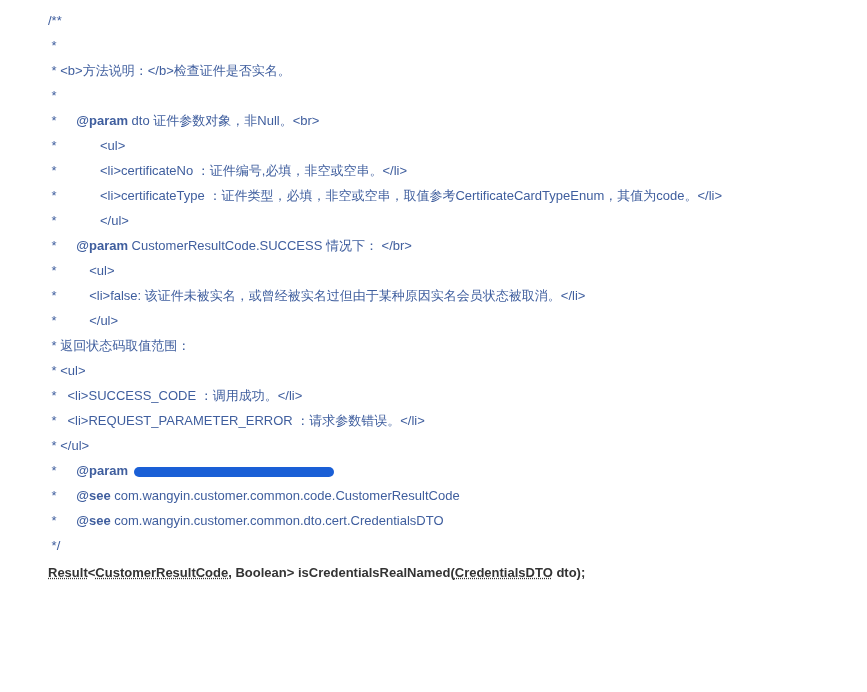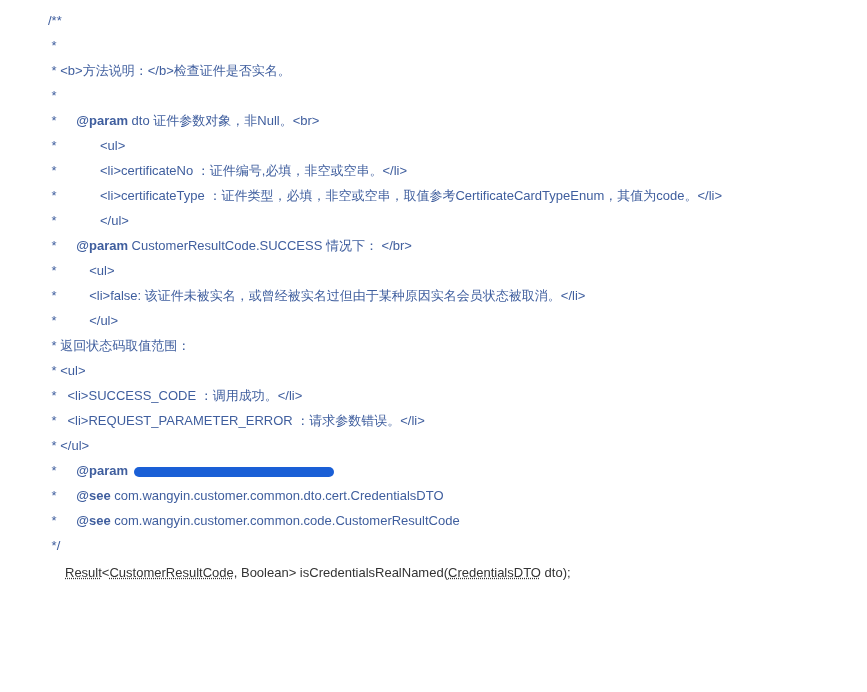--- a/index.html
+++ b/index.html
@@ -21,23 +21,24 @@
     .line {
       white-space: pre;
       color: #3f5e9e;
     }
     .tag {
       color: #3f5e9e;
       font-weight: bold;
       margin-left: 16px;
     }
     .method-sig {
-      padding-left: 65px;
+      padding-left: 48px;
       color: #333333;
       margin-top: 2px;
+      font-weight: bold;
     }
     .underline {
       text-decoration: underline;
       text-decoration-style: dotted;
     }
     .redacted {
       display: inline-block;
       background: #1a5fd6;
       width: 200px;
       height: 10px;
@@ -62,18 +63,18 @@
   <div class="line"><span> * </span><span class="tag">@param</span><span> CustomerResultCode.SUCCESS 情况下： &lt;/br&gt;</span></div>
   <div class="line"> *         &lt;ul&gt;</div>
   <div class="line"> *         &lt;li&gt;false: 该证件未被实名，或曾经被实名过但由于某种原因实名会员状态被取消。&lt;/li&gt;</div>
   <div class="line"> *         &lt;/ul&gt;</div>
   <div class="line"> * 返回状态码取值范围：</div>
   <div class="line"> * &lt;ul&gt;</div>
   <div class="line"> *   &lt;li&gt;SUCCESS_CODE ：调用成功。&lt;/li&gt;</div>
   <div class="line"> *   &lt;li&gt;REQUEST_PARAMETER_ERROR ：请求参数错误。&lt;/li&gt;</div>
   <div class="line"> * &lt;/ul&gt;</div>
   <div class="line"><span> * </span><span class="tag">@param</span><span> </span><span class="redacted"></span></div>
+  <div class="line"><span> * </span><span class="tag">@see</span><span> com.wangyin.customer.common.code.CustomerResultCode</span></div>
   <div class="line"><span> * </span><span class="tag">@see</span><span> com.wangyin.customer.common.dto.cert.CredentialsDTO</span></div>
-  <div class="line"><span> * </span><span class="tag">@see</span><span> com.wangyin.customer.common.code.CustomerResultCode</span></div>
   <div class="line"> */</div>
 </div>
 
 <div class="method-sig"><span class="underline">Result</span><span>&lt;</span><span class="underline">CustomerResultCode</span><span>, Boolean&gt; isCredentialsRealNamed(</span><span class="underline">CredentialsDTO</span><span> dto);</span></div>
 
 </body></html>

